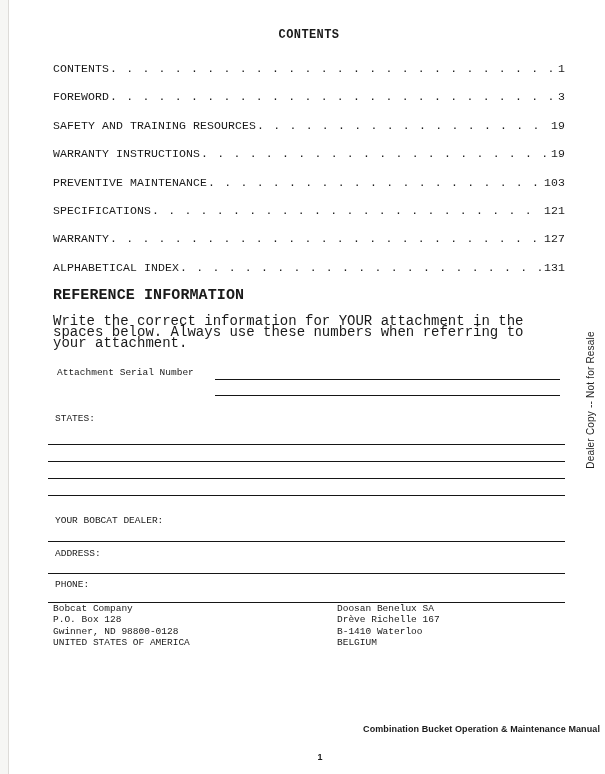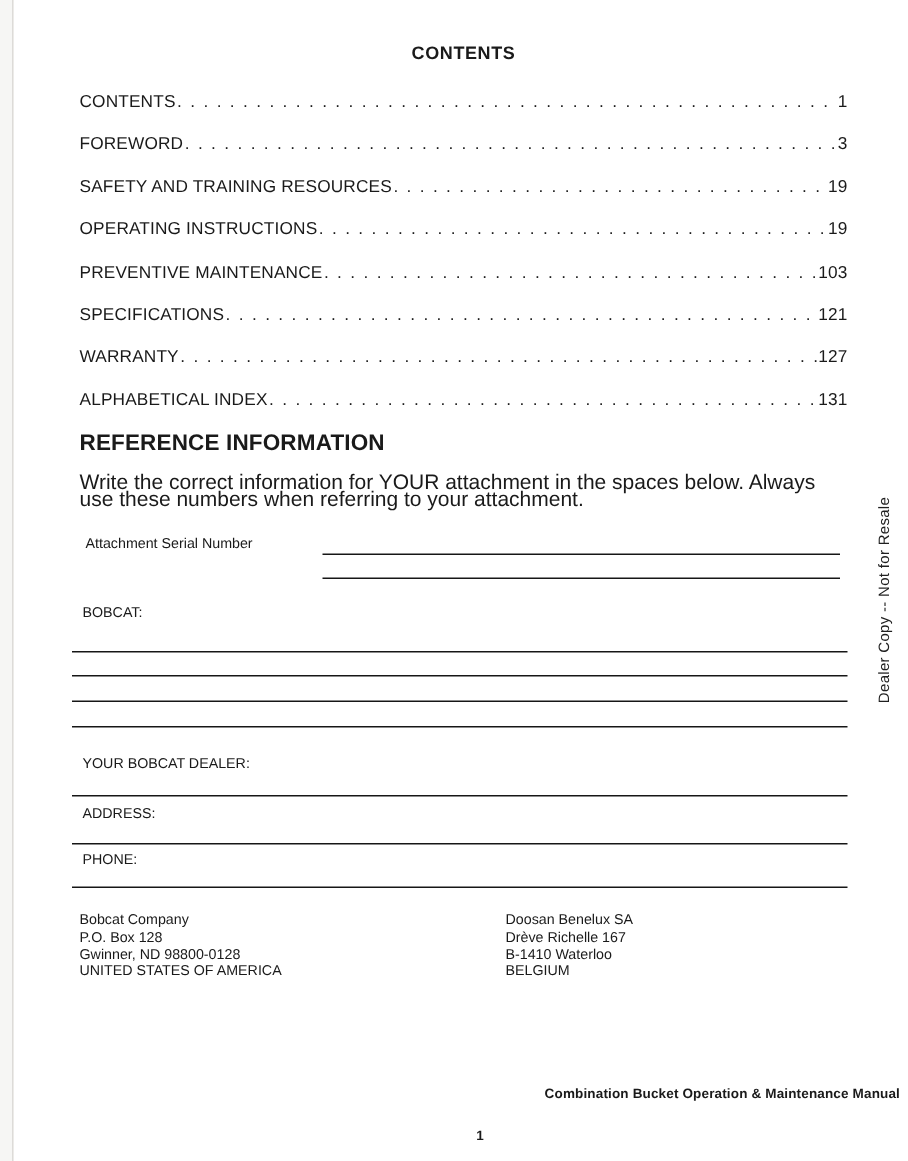--- a/index.html
+++ b/index.html
@@ -18,20 +18,21 @@
     position: absolute;
     left: 0; top: 0;
     width: 8px; height: 774px;
     background: #f6f6f4;
     border-right: 1px solid #dddbd8;
   }
   .content {
     position: absolute;
     left: 53px; top: 0;
     width: 512px;
+    font-family: Liberation Mono, monospace;
   }
   .doc-title {
     margin: 28px 0 0 0;
     text-align: center;
     font-size: 12px;
     line-height: 14px;
     font-weight: bold;
     letter-spacing: 0.4px;
   }
   .toc { margin-top: 21px; }
@@ -97,21 +98,20 @@
   .notes-rule-4 { height: 16px; }
   .dealer-label { margin-top: 19px; }
   .dealer-rule { height: 15px; }
   .address-label { margin-top: 6px; }
   .address-rule { height: 14px; }
   .phone-label { margin-top: 5px; }
   .phone-rule { height: 12px; }
 
   .addresses {
     display: flex;
-    margin-top: 16px;
     font-size: 9.5px;
     line-height: 11.4px;
   }
   .address-col-left { width: 284px; }
   .address-col-right { flex: 1; }
   .address-line { display: block; }
 
   .watermark {
     position: absolute;
     top: 400px;
@@ -167,21 +167,21 @@
       <span class="toc-label">FOREWORD</span>
       <span class="toc-leader"></span>
       <span class="toc-page">3</span>
     </div>
     <div class="toc-row">
       <span class="toc-label">SAFETY AND TRAINING RESOURCES</span>
       <span class="toc-leader"></span>
       <span class="toc-page">19</span>
     </div>
     <div class="toc-row">
-      <span class="toc-label">OPERATING INSTRUCTIONS</span>
+      <span class="toc-label">WARRANTY INSTRUCTIONS</span>
       <span class="toc-leader"></span>
       <span class="toc-page">19</span>
     </div>
     <div class="toc-row">
       <span class="toc-label">PREVENTIVE MAINTENANCE</span>
       <span class="toc-leader"></span>
       <span class="toc-page">103</span>
     </div>
     <div class="toc-row">
       <span class="toc-label">SPECIFICATIONS</span>
@@ -205,21 +205,21 @@
   <p class="ref-paragraph">Write the correct information for YOUR attachment in the spaces below. Always use these numbers when referring to your attachment.</p>
 
   <div class="serial-row">
     <span class="serial-label">Attachment Serial Number</span>
     <span class="serial-lines">
       <span class="serial-line-1" style="display:block"></span>
       <span class="serial-line-2" style="display:block"></span>
     </span>
   </div>
 
-  <div class="field-label notes-label">BOBCAT:</div>
+  <div class="field-label notes-label">STATES:</div>
   <div class="rule-set">
     <div class="rule notes-rule-1"></div>
     <div class="rule notes-rule-2"></div>
     <div class="rule notes-rule-3"></div>
     <div class="rule notes-rule-4"></div>
   </div>
 
   <div class="field-label dealer-label">YOUR BOBCAT DEALER:</div>
   <div class="rule-set">
     <div class="rule dealer-rule"></div>

